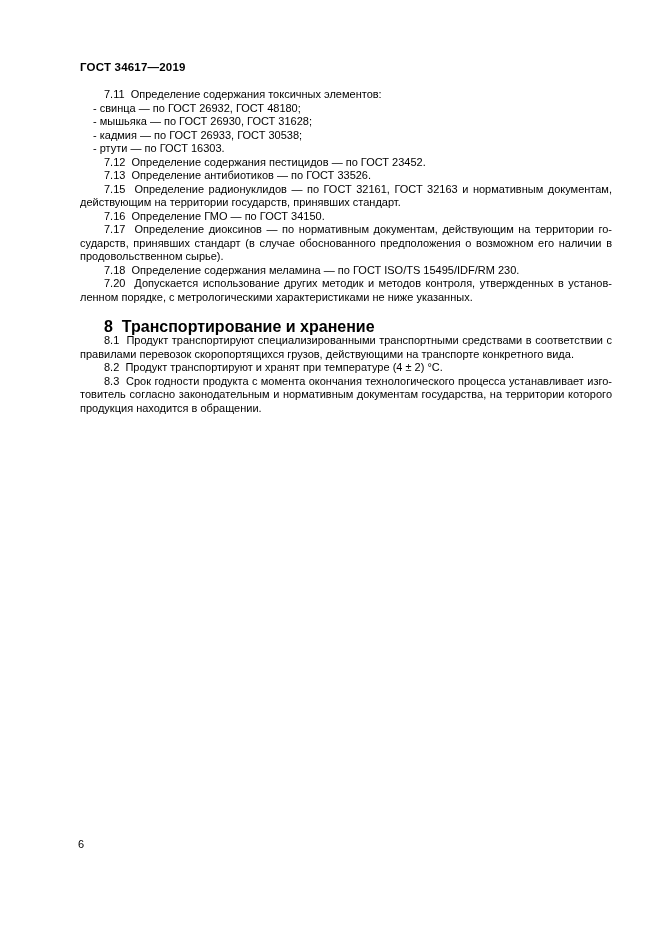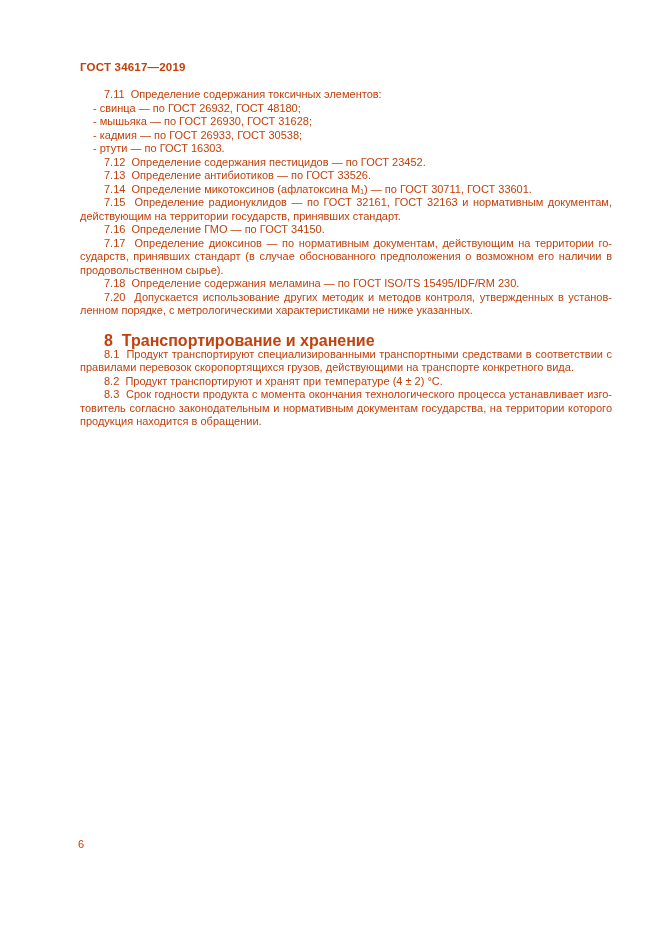--- a/index.html
+++ b/index.html
@@ -7,21 +7,21 @@
     padding: 0;
     background: #ffffff;
   }
   .page {
     position: relative;
     width: 661px;
     height: 935px;
     background: #ffffff;
     overflow: hidden;
     font-family: "Liberation Sans", "DejaVu Sans", sans-serif;
-    color: #c2410c;
+    color: #000000;
   }
   .running-header {
     position: absolute;
     left: 80px;
     top: 61px;
     font-size: 11.5px;
     font-weight: 700;
     letter-spacing: 0.2px;
     white-space: nowrap;
   }
@@ -68,21 +68,20 @@
   <header class="running-header">ГОСТ 34617—2019</header>
 
   <main class="content" id="content">
       <p class="para">7.11&nbsp; Определение содержания токсичных элементов:</p>
       <p class="dash">- свинца — по ГОСТ 26932, ГОСТ 48180;</p>
       <p class="dash">- мышьяка — по ГОСТ 26930, ГОСТ 31628;</p>
       <p class="dash">- кадмия — по ГОСТ 26933, ГОСТ 30538;</p>
       <p class="dash">- ртути — по ГОСТ 16303.</p>
       <p class="para">7.12&nbsp; Определение содержания пестицидов — по ГОСТ 23452.</p>
       <p class="para">7.13&nbsp; Определение антибиотиков — по ГОСТ 33526.</p>
-      <p class="para">7.14&nbsp; Определение микотоксинов (афлатоксина М₁) — по ГОСТ 30711, ГОСТ 33601.</p>
       <p class="para">7.15&nbsp; Определение радионуклидов — по ГОСТ 32161, ГОСТ 32163 и нормативным документам, действующим на территории государств, принявших стандарт.</p>
       <p class="para">7.16&nbsp; Определение ГМО — по ГОСТ 34150.</p>
       <p class="para">7.17&nbsp; Определение диоксинов — по нормативным документам, действующим на территории го­сударств, принявших стандарт (в случае обоснованного предположения о возможном его наличии в продовольственном сырье).</p>
       <p class="para">7.18&nbsp; Определение содержания меламина — по ГОСТ ISO/TS 15495/IDF/RM 230.</p>
       <p class="para">7.20&nbsp; Допускается использование других методик и методов контроля, утвержденных в установ­ленном порядке, с метрологическими характеристиками не ниже указанных.</p>
       <h2 class="heading">8&nbsp; Транспортирование и хранение</h2>
       <p class="para">8.1&nbsp; Продукт транспортируют специализированными транспортными средствами в соответствии с правилами перевозок скоропортящихся грузов, действующими на транспорте конкретного вида.</p>
       <p class="para">8.2&nbsp; Продукт транспортируют и хранят при температуре (4 ± 2) °C.</p>
       <p class="para">8.3&nbsp; Срок годности продукта с момента окончания технологического процесса устанавливает изго­товитель согласно законодательным и нормативным документам государства, на территории которого продукция находится в обращении.</p>
     </main>

